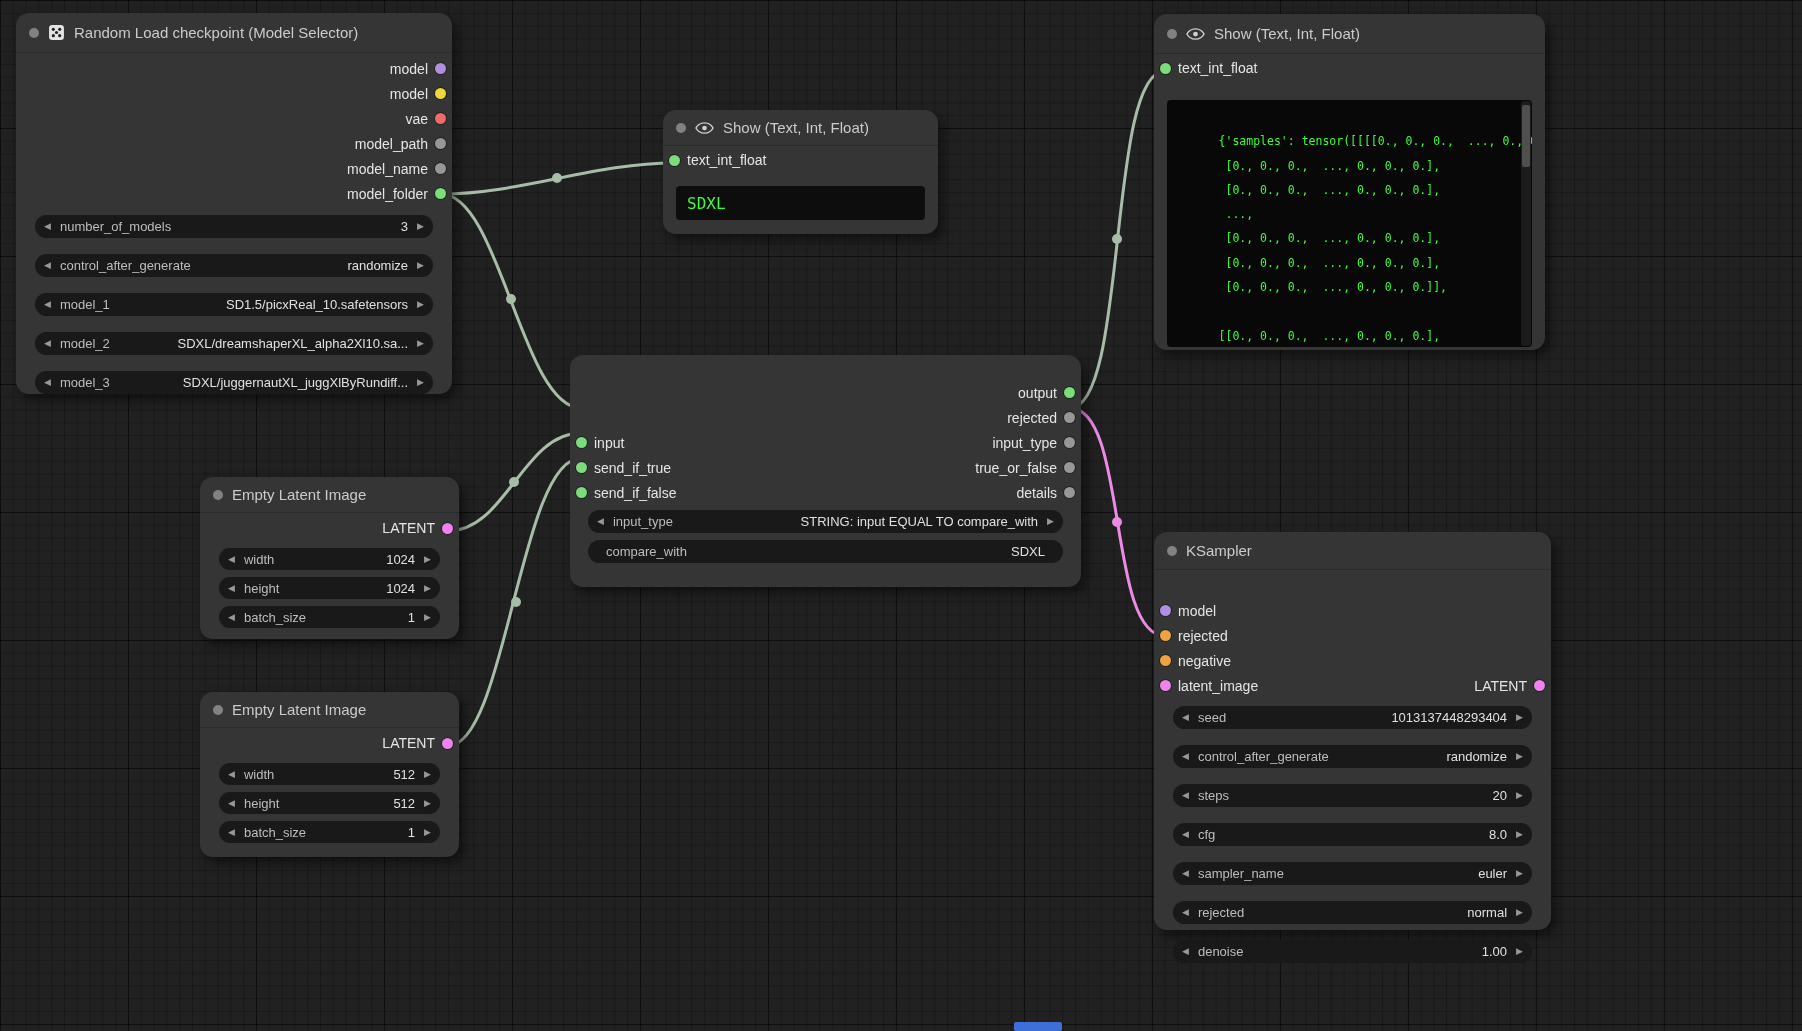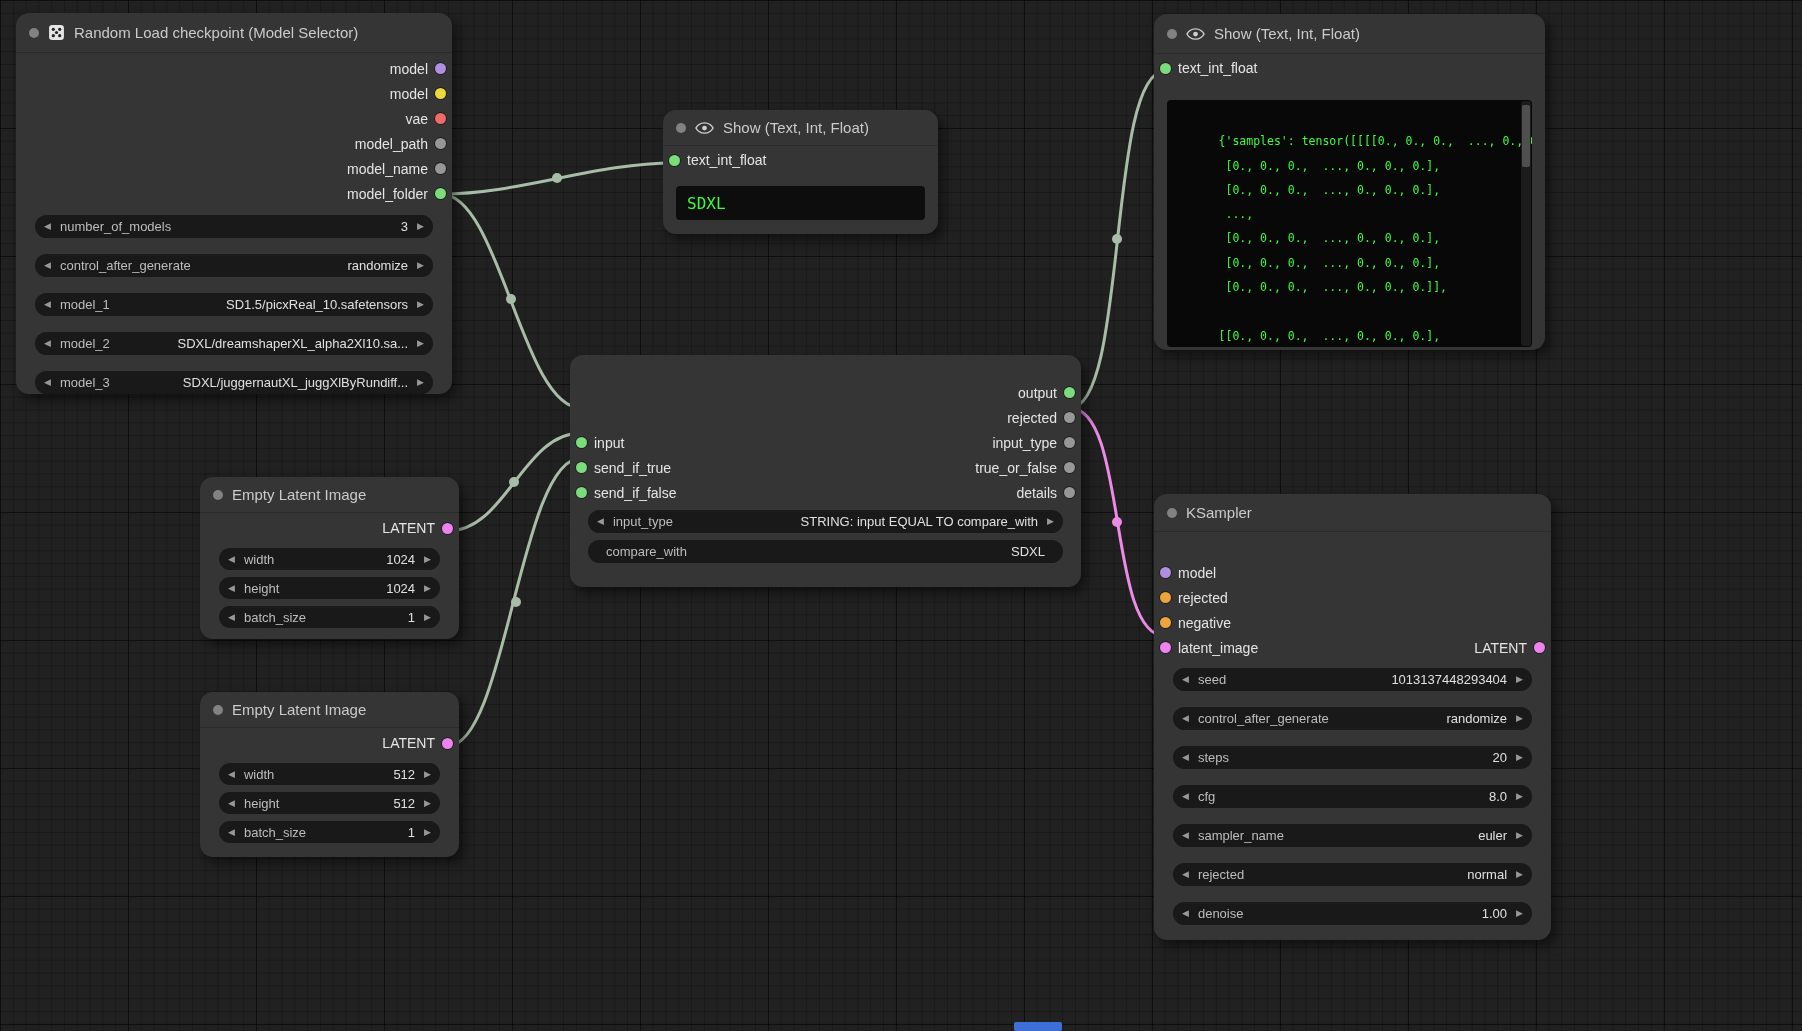--- a/index.html
+++ b/index.html
@@ -308,21 +308,21 @@
       <span class="warr r"></span>
     </div>
     <div class="widget">
       <span class="warr l"></span>
       <span class="wlabel">batch_size</span>
       <span class="wvalue">1</span>
       <span class="warr r"></span>
     </div>
   </div>
 
-  <div class="node ks" style="left:1154px;top:494px;width:397px;height:446px">
+  <div class="node ks" style="left:1154px;top:532px;width:397px;height:398px">
     <div class="nhead">
       <span class="collapse-dot"></span>
       <span class="ntitle">KSampler</span>
     </div>
     <div class="cols" style="padding-top:5px">
       <div>
         <div class="srow">
           <span class="sdot" style="background: rgb(176, 143, 224);"></span>
           <span class="slabel">model</span>
         </div>

